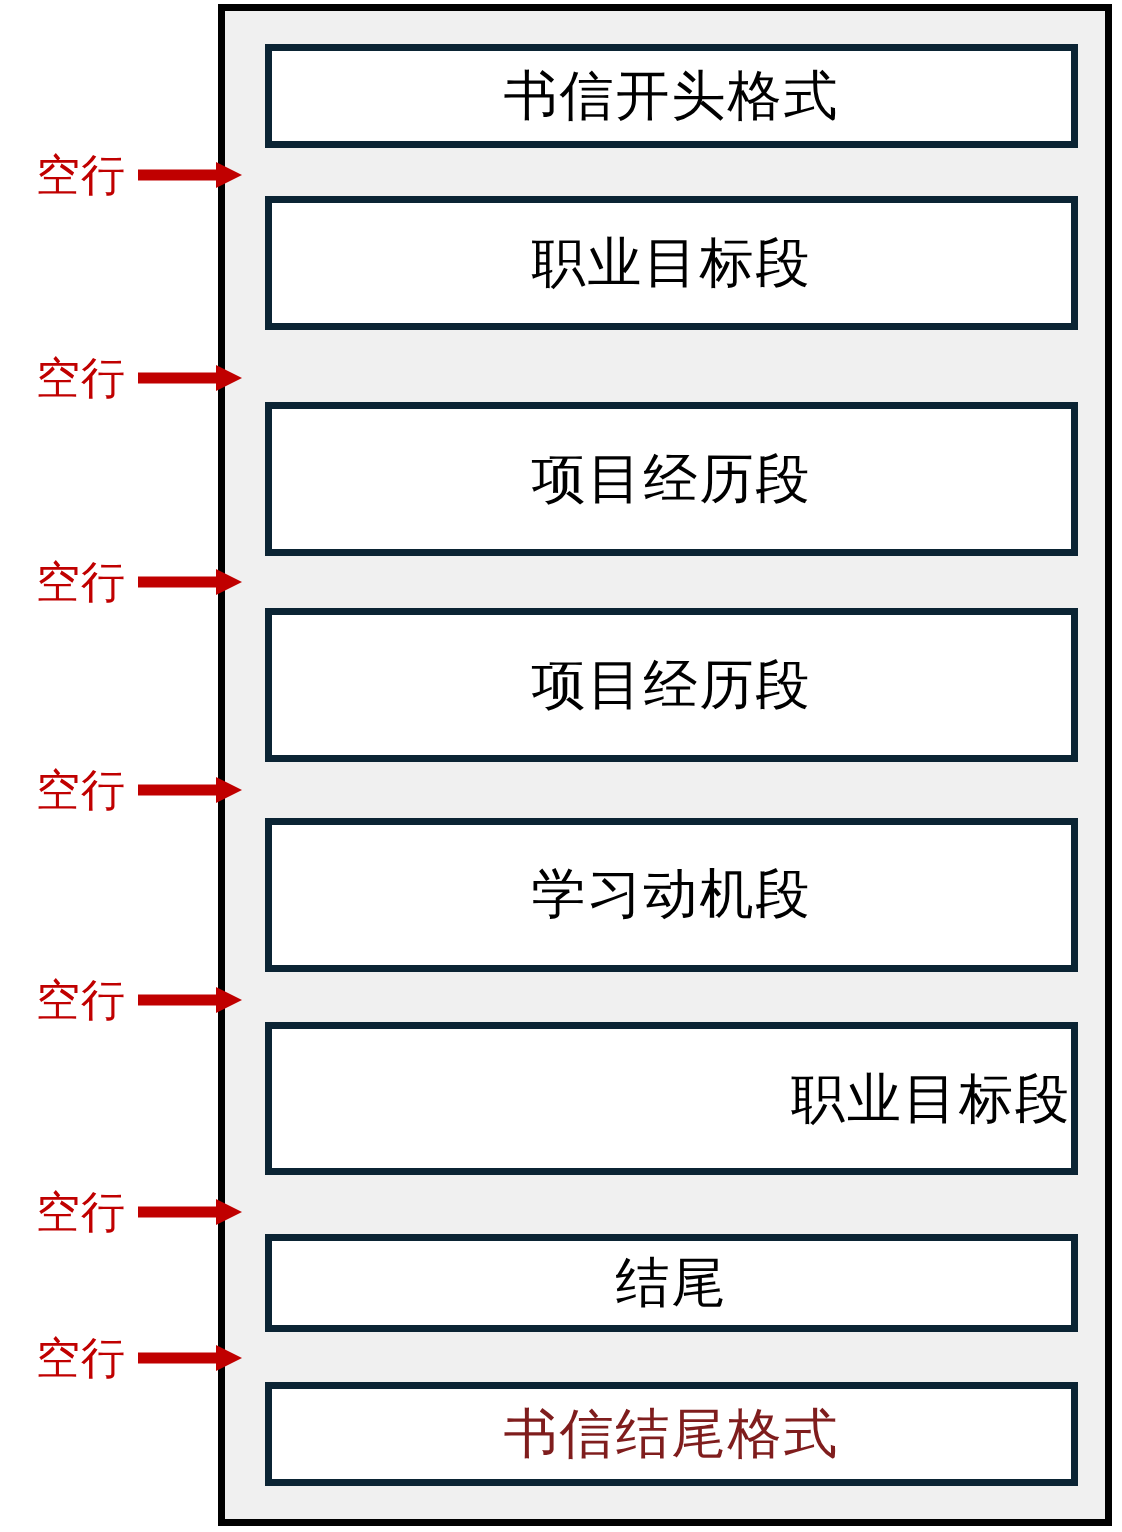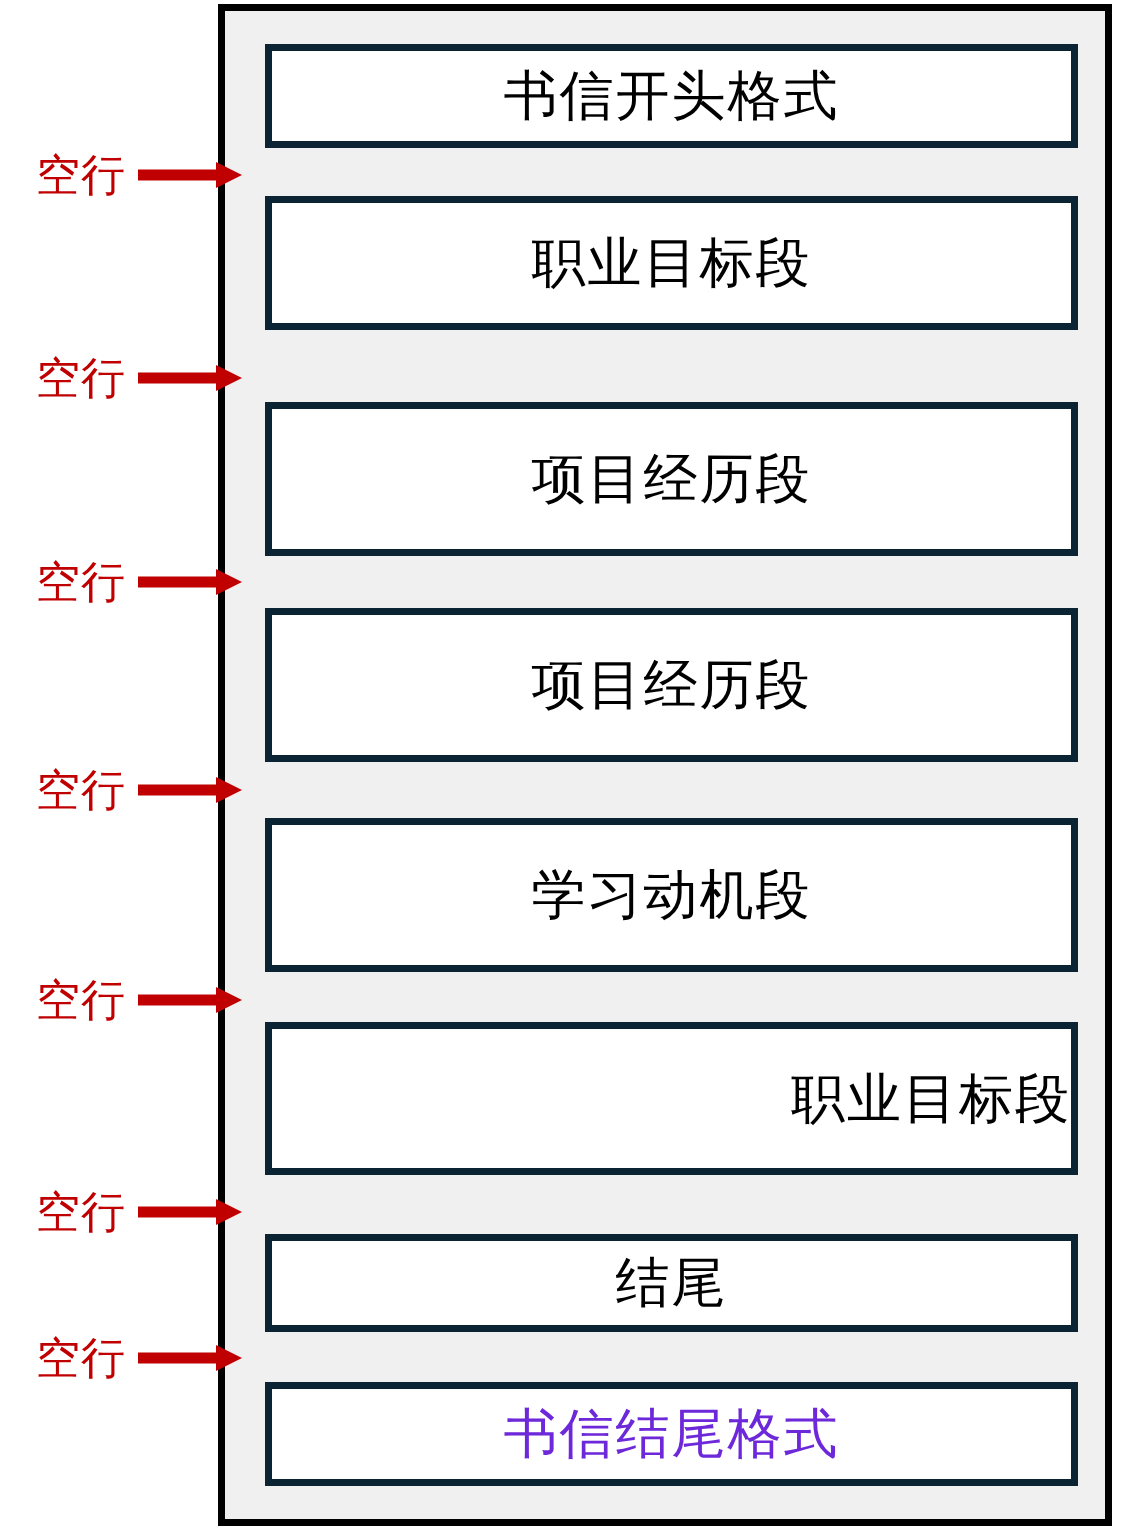--- a/index.html
+++ b/index.html
@@ -93,30 +93,30 @@
       <div class="para-box" style="top: 196px; height: 134px; border-color: rgb(11, 36, 52); background: rgb(255, 255, 255);">
         <span class="para-label" style="color: rgb(0, 0, 0);">职业目标段</span>
       </div>
       <div class="para-box" style="top: 402px; height: 154px; border-color: rgb(11, 36, 52); background: rgb(255, 255, 255);">
         <span class="para-label" style="color: rgb(0, 0, 0);">项目经历段</span>
       </div>
       <div class="para-box" style="top: 608px; height: 154px; border-color: rgb(11, 36, 52); background: rgb(255, 255, 255);">
         <span class="para-label" style="color: rgb(0, 0, 0);">项目经历段</span>
       </div>
       <div class="para-box" style="top: 818px; height: 154px; border-color: rgb(11, 36, 52); background: rgb(255, 255, 255);">
-        <span class="para-label" style="color: rgb(0, 0, 0);">学习动机段</span>
+        <span class="para-label" style="color: rgb(0, 0, 0); font-family: Liberation Serif, serif;">学习动机段</span>
       </div>
       <div class="para-box" style="top: 1022px; height: 153px; border-color: rgb(11, 36, 52); background: rgb(255, 255, 255); justify-content: flex-end;">
         <span class="para-label" style="color: rgb(0, 0, 0);">职业目标段</span>
       </div>
       <div class="para-box" style="top: 1234px; height: 98px; border-color: rgb(11, 36, 52); background: rgb(255, 255, 255);">
         <span class="para-label" style="color: rgb(0, 0, 0);">结尾</span>
       </div>
       <div class="para-box" style="top: 1382px; height: 104px; border-color: rgb(11, 36, 52); background: rgb(255, 255, 255);">
-        <span class="para-label" style="color: #6d28d9;">书信结尾格式</span>
+        <span class="para-label" style="color: #7f1d1d;">书信结尾格式</span>
       </div>
     </div>
 
   <div id="annots-layer">
       <div class="annot" style="left: 36px; top: 141px;">
         <span class="annot-label" style="color: rgb(192, 0, 0);">空行</span>
         <span class="annot-arrow">
           <svg width="105" height="30" viewBox="0 0 105 30" aria-hidden="true">
             <line x1="0" y1="15" x2="83" y2="15" stroke="#C00000" stroke-width="11"></line>
             <polygon points="78,2 104,15 78,28" fill="#C00000"></polygon>

